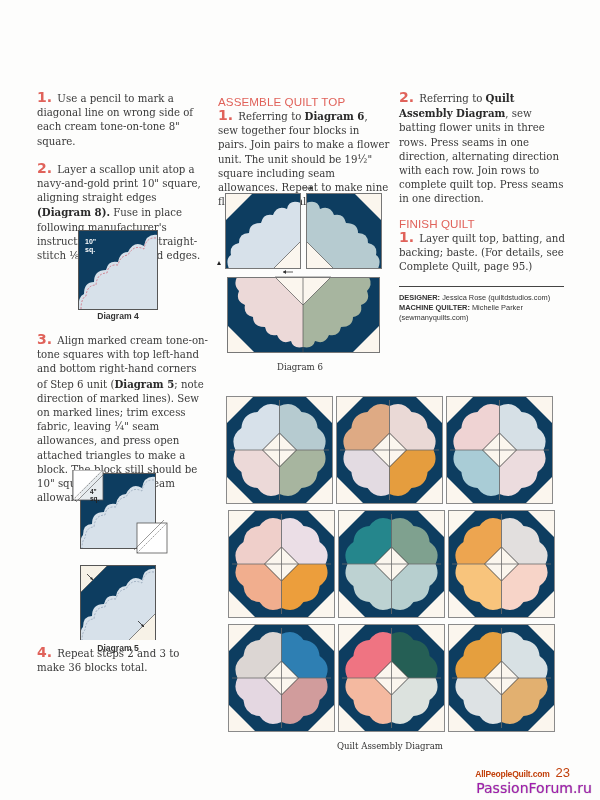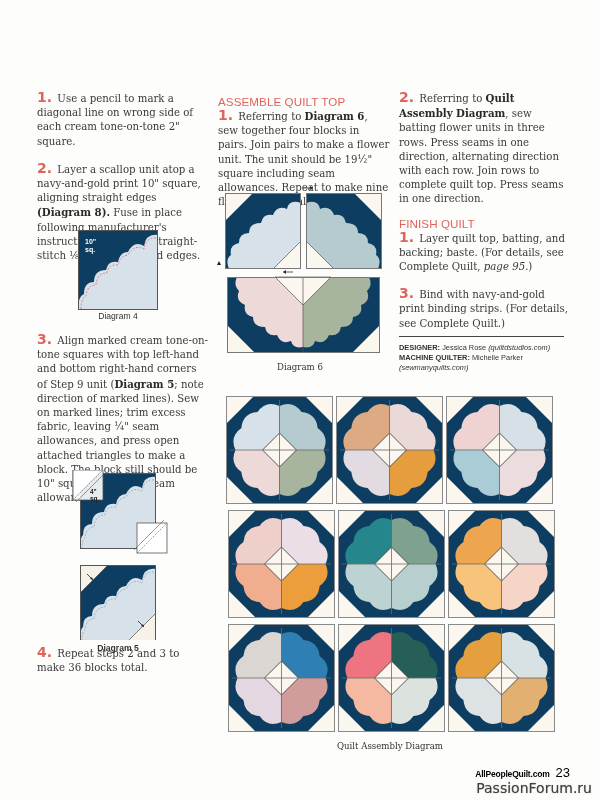--- a/index.html
+++ b/index.html
@@ -2,61 +2,61 @@
 <html><head>
 <meta charset="utf-8">
 <style>
   html,body{margin:0;padding:0;}
   body{width:600px;height:800px;background:#fdfdfc;position:relative;overflow:hidden;
        font-family:"DejaVu Serif","Liberation Serif",serif;color:#3a3a3a;}
   .col{position:absolute;font-size:10.2px;line-height:14.2px;}
   .step{margin:0 0 12px 0;}
   .num{color:#e0625a;font-family:"DejaVu Sans","Liberation Sans",sans-serif;font-weight:bold;font-size:14px;margin-right:2px;}
   .b{font-weight:bold;color:#2a2a2a;}
-  .it{font-style:italic;}
+  .it{}
   .head{color:#e0625a;font-family:"Liberation Sans","DejaVu Sans",sans-serif;font-weight:normal;font-size:11.6px;letter-spacing:0.1px;line-height:13px;}
   .cap{position:absolute;font-size:8.6px;color:#333;text-align:center;font-family:"DejaVu Serif",serif;}
   .credits{font-family:"Liberation Sans","DejaVu Sans",sans-serif;font-size:7.4px;line-height:10px;color:#333;}
   .credits .lbl{font-weight:bold;text-transform:uppercase;}
   .rule{border-top:1.5px solid #444;width:165px;margin:5px 0 6px 0;}
-  .folio{position:absolute;right:30px;top:763px;font-family:"Liberation Sans","DejaVu Sans",sans-serif;color:#000000;}
+  .folio{position:absolute;right:30px;top:763px;font-family:"Liberation Sans","DejaVu Sans",sans-serif;color:#c2410c;}
   .folio .site{font-size:8.5px;font-weight:bold;letter-spacing:-0.2px;}
   .folio .pg{font-size:13px;margin-left:6px;}
-  .wm{position:absolute;right:8px;top:780px;font-family:"DejaVu Sans",sans-serif;font-size:14px;color:#404040;
+  .wm{position:absolute;right:8px;top:780px;font-family:"DejaVu Sans",sans-serif;font-size:14px;color:#a21caf;
       text-shadow:0 0 1px #bbb,0 0 1px #bbb;}
   svg{position:absolute;display:block;}
 </style>
 </head>
 <body>
 
 <div class="col" style="left:37px;top:90px;width:170px;">
   <p class="step">
     <span class="num">1.</span>
-    <span>Use a pencil to mark a diagonal line on wrong side of each cream tone-on-tone 2" square.</span>
+    <span>Use a pencil to mark a diagonal line on wrong side of each cream tone-on-tone 8" square.</span>
   </p>
   <p class="step">
     <span class="num">2.</span>
     <span>Layer a scallop unit atop a navy-and-gold print 10" square, aligning straight edges </span><span class="b">(Diagram 8).</span><span> Fuse in place following manufacturer's instructions. Machine-straight-stitch ⅛" from scalloped edges.</span>
   </p>
 </div>
 
 <svg style="left:78px;top:230px;" width="80" height="82" viewBox="0 0 80 82">
   <rect x="0" y="0" width="80" height="80" fill="#0d3d60"></rect>
   <path d="M80,5 Q68,3 66,16 Q56,10 50,22 Q42,22 40,32 Q30,30 28,40 Q16,40 16,52 Q6,52 6,64 Q0,66 0,80 L80,80 Z" fill="#d7e1ea"></path>
   <path d="M78,8 Q68,7 66,19 Q56,14 50,25 Q42,26 40,35 Q30,34 29,43 Q19,43 18,55 Q9,55 8,66 Q3,68 3,80" fill="none" stroke="#d16a7a" stroke-width="0.8" stroke-dasharray="2,1.5"></path>
   <rect x="0.5" y="0.5" width="79" height="79" fill="none" stroke="#555" stroke-width="1"></rect>
   <text x="7" y="14" font-family="Liberation Sans, sans-serif" font-weight="bold" font-size="7" fill="#fff">10"</text>
   <text x="7" y="22" font-family="Liberation Sans, sans-serif" font-weight="bold" font-size="7" fill="#fff">sq.</text>
 </svg>
-<div class="cap" style="left:78px;top:311px;width:80px;font-family:'Liberation Sans',sans-serif;font-weight:normal;">Diagram 4</div>
+<div class="cap" style="left:78px;top:311px;width:80px;font-family:'Liberation Sans',sans-serif;font-weight:bold;">Diagram 4</div>
 
 <div class="col" style="left:37px;top:332px;width:172px;">
   <p class="step">
     <span class="num">3.</span>
-    <span>Align marked cream tone-on-tone squares with top left-hand and bottom right-hand corners of Step 9 unit (</span><span class="b">Diagram 5</span><span>; note direction of marked lines). Sew on marked lines; trim excess fabric, leaving ¼" seam allowances, and press open attached triangles to make a block. The block still should be 10" square including seam allowances.</span>
+    <span>Align marked cream tone-on-tone squares with top left-hand and bottom right-hand corners of Step 6 unit (</span><span class="b">Diagram 5</span><span>; note direction of marked lines). Sew on marked lines; trim excess fabric, leaving ¼" seam allowances, and press open attached triangles to make a block. The block still should be 10" square including seam allowances.</span>
   </p>
 </div>
 
 <svg style="left:70px;top:470px;" width="100" height="170" viewBox="0 0 100 170">
 
   <g transform="translate(10,3)">
     <rect x="0" y="0" width="76" height="76" fill="#0d3d60"></rect>
     <path d="M76,4 Q64,2 62,15 Q52,9 46,21 Q38,21 36,31 Q26,29 24,39 Q12,39 12,51 Q3,51 3,62 Q0,64 0,76 L76,76 Z" fill="#d7e1ea"></path>
     <path d="M74,7 Q64,6 62,18 Q52,13 46,24 Q38,25 36,34 Q26,33 25,42 Q15,42 14,54 Q6,54 5,65 Q2,67 2,76" fill="none" stroke="#8a9bb0" stroke-width="0.7" stroke-dasharray="2,1.5"></path>
     <rect x="0.5" y="0.5" width="75" height="75" fill="none" stroke="#555"></rect>
@@ -149,24 +149,20 @@
 <div class="col" style="left:399px;top:90px;width:170px;">
   <p class="step">
     <span class="num">2.</span>
     <span>Referring to </span><span class="b">Quilt Assembly Diagram</span><span>, sew batting flower units in three rows. Press seams in one direction, alternating direction with each row. Join rows to complete quilt top. Press seams in one direction.</span>
   </p>
   <div class="head" style="margin-top:-2px;">FINISH QUILT</div>
   <p class="step" style="margin-top:0;">
     <span class="num">1.</span>
     <span>Layer quilt top, batting, and backing; baste. (For details, see Complete Quilt, </span><span class="it">page 95</span><span>.)</span>
   </p>
-  <p class="step" style="margin-bottom:0;">
-    <span class="num">3.</span>
-    <span>Bind with navy-and-gold print binding strips. (For details, see Complete Quilt.)</span>
-  </p>
   <div class="rule"></div>
   <div class="credits">
     <div>
       <span class="lbl">DESIGNER:</span><span> Jessica Rose </span><span class="it">(quiltdstudios.com)</span>
     </div>
     <div>
       <span class="lbl">MACHINE QUILTER:</span><span> Michelle Parker</span>
     </div>
     <div class="it">(sewmanyquilts.com)</div>
   </div>

